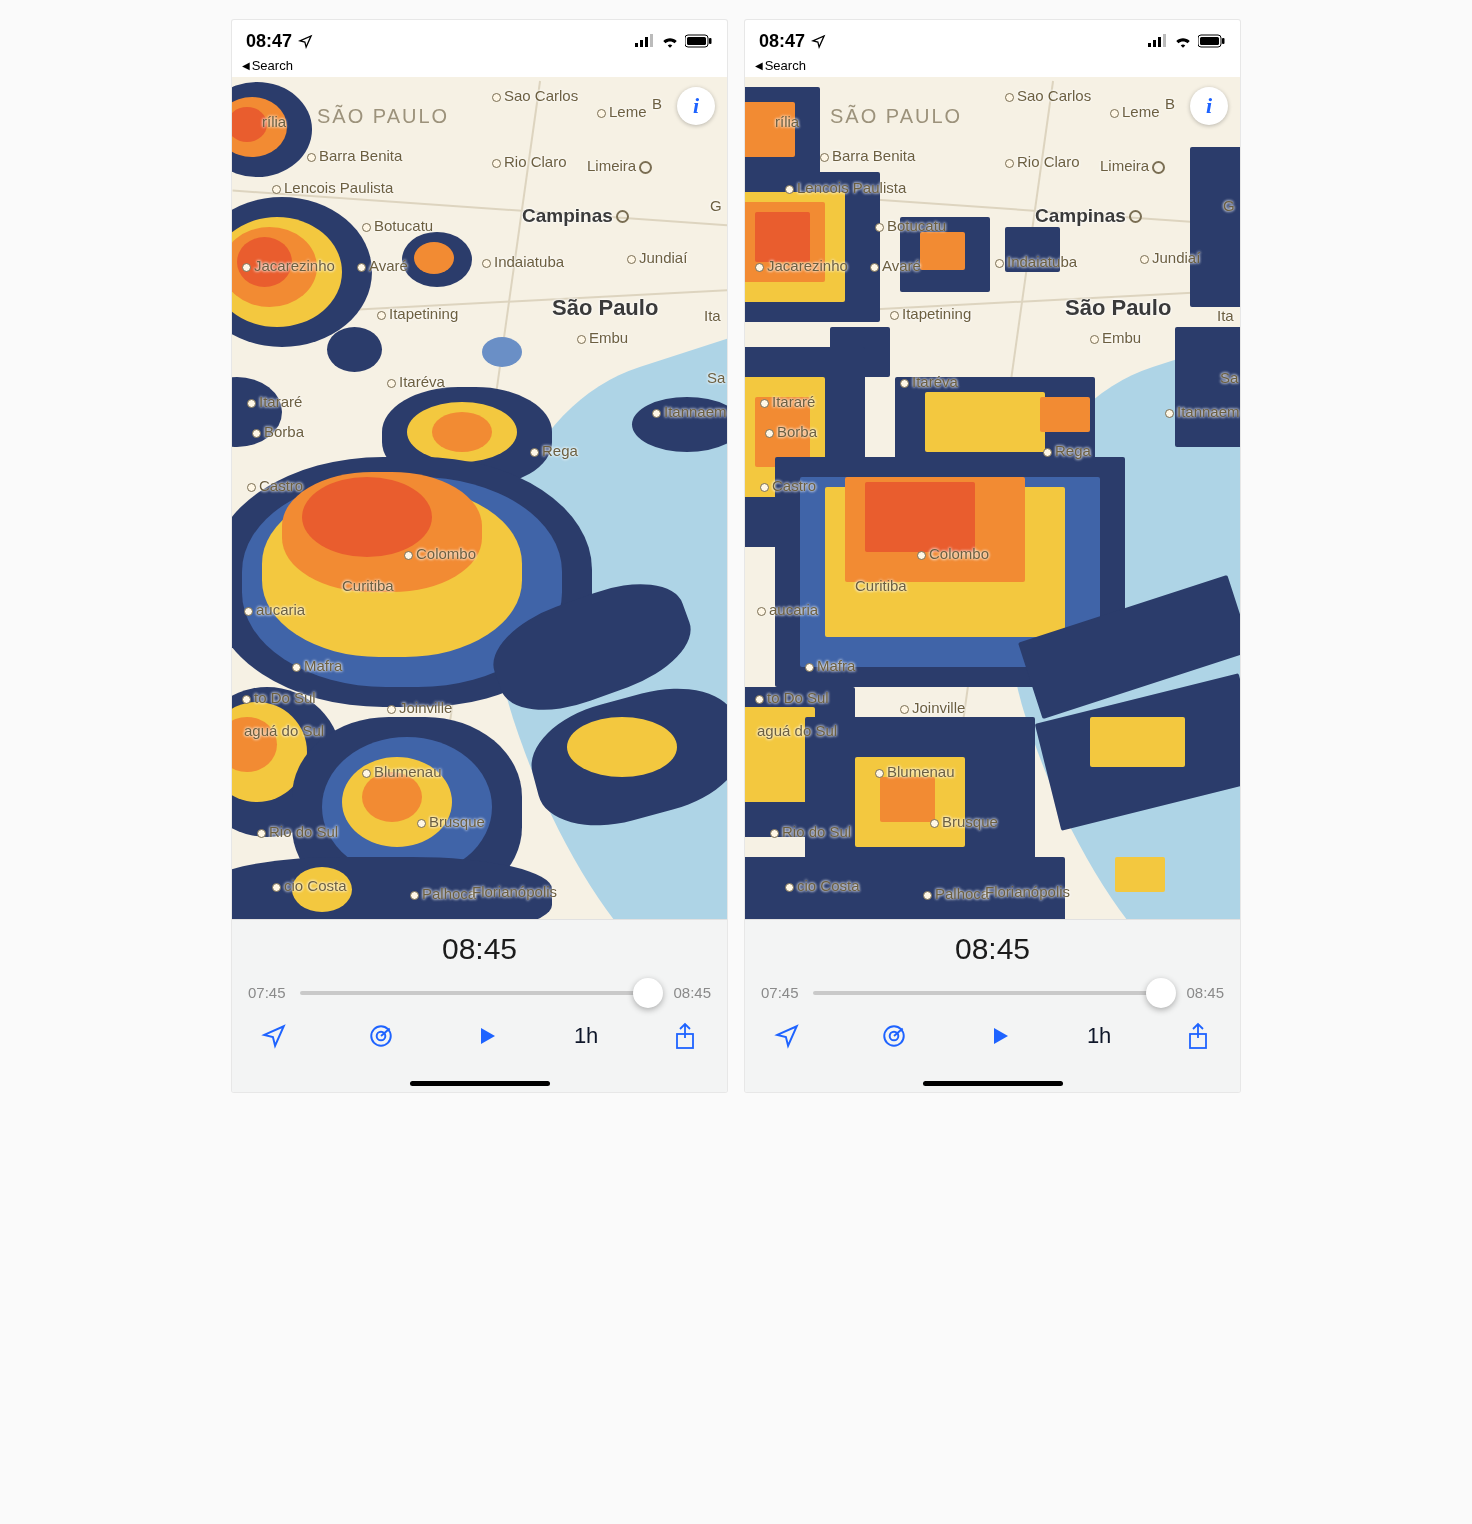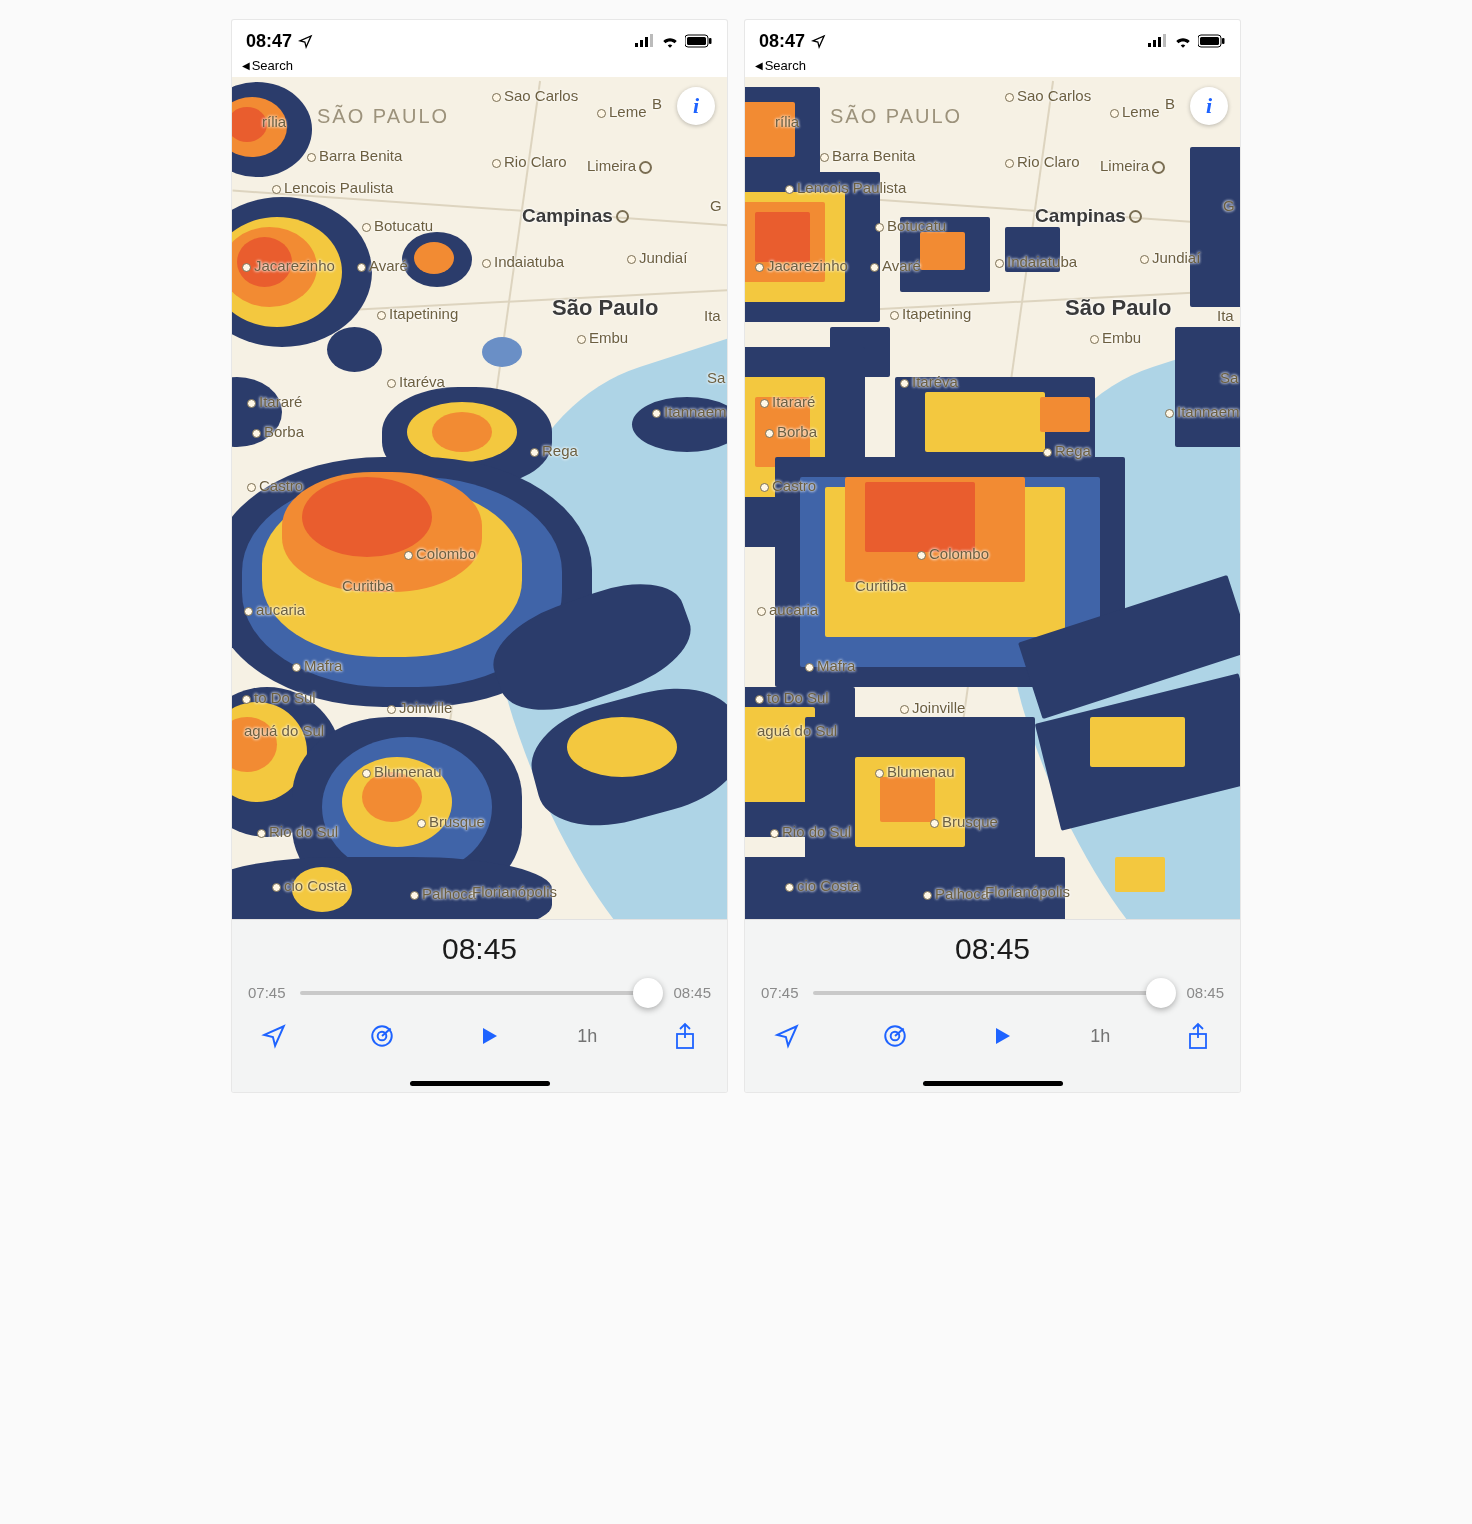--- a/index.html
+++ b/index.html
@@ -44,21 +44,21 @@
   .controls{height:172px;background:#f3f4f4;border-top:1px solid #e1e1e1;
     display:flex;flex-direction:column;align-items:stretch;}
   .cur-time{text-align:center;font-size:30px;font-weight:400;color:#1b1b1b;margin-top:12px;}
   .slider-row{display:flex;align-items:center;gap:14px;padding:18px 16px 0 16px;font-size:15px;color:#8a8a8a;}
   .track{flex:1;height:4px;background:#c9c9c9;border-radius:2px;position:relative;}
   .knob{position:absolute;top:50%;right:0;transform:translate(4px,-50%);width:30px;height:30px;border-radius:50%;
     background:#fff;box-shadow:0 2px 6px rgba(0,0,0,.3);}
   .btn-row{display:flex;justify-content:space-between;align-items:center;padding:20px 22px 0 22px;}
   .ib{color:#1e63ff;display:flex;align-items:center;justify-content:center;width:40px;height:30px;}
   .ib svg{display:block;}
-  .dur{color:#737373;font-size:18px;}
+  .dur{color:#0f172a;font-size:22px;}
   .home-ind{position:absolute;bottom:6px;left:50%;transform:translateX(-50%);width:140px;height:5px;border-radius:3px;background:#000;}
   
   .pixel .blob{border-radius:2px;}
 </style>
 </head>
 <body>
 
 <div class="page">
 
   <div class="phone">

